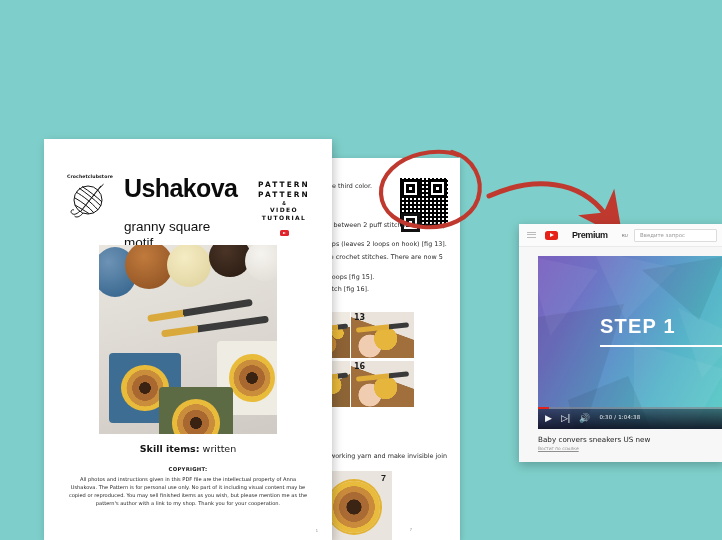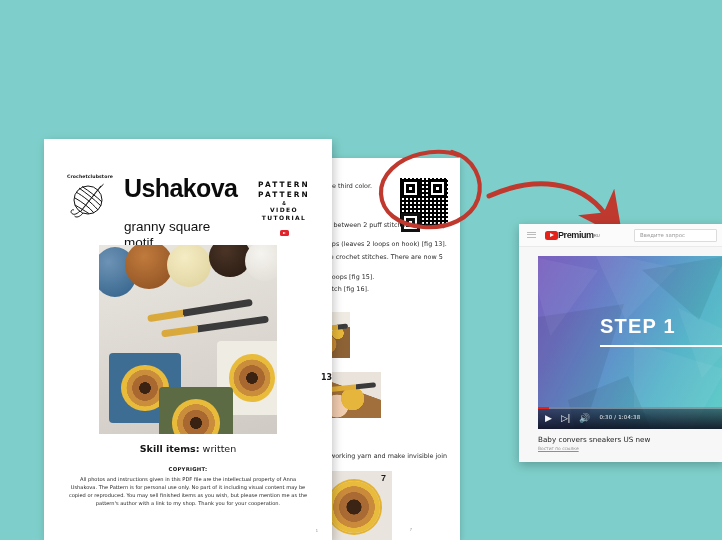--- a/index.html
+++ b/index.html
@@ -101,21 +101,21 @@
   .qr-bl {
     position: absolute;
     left: 187px; top: 55px;
     width: 13px; height: 13px;
     border: 3px solid #111;
     background: #fff;
     box-shadow: inset 0 0 0 2px #fff, inset 0 0 0 5px #111;
   }
 
   
-  .fig-row { position: absolute; display: flex; gap: 14px; flex-direction: column; }
+  .fig-row { position: absolute; display: flex; gap: 1px; }
   .fig {
     position: relative;
     background: #e7e2da;
     overflow: hidden;
   }
   .fig .num {
     position: absolute;
     left: 3px; top: 1px;
     font-size: 8px;
     font-weight: 700;
@@ -354,21 +354,21 @@
   }
   .burger {
     width: 9px; height: 7px;
     background:
       linear-gradient(#9a9a9a,#9a9a9a) 0 0/9px 1.4px no-repeat,
       linear-gradient(#9a9a9a,#9a9a9a) 0 2.8px/9px 1.4px no-repeat,
       linear-gradient(#9a9a9a,#9a9a9a) 0 5.6px/9px 1.4px no-repeat;
     opacity:.65;
     margin-right: 9px;
   }
-  .yt-logo { display: flex; align-items: center; gap: 0; }
+  .yt-logo { display: flex; align-items: center; gap: 14px; }
   .yt-play {
     width: 13px; height: 9px;
     background: #e62117;
     border-radius: 2.5px;
     position: relative;
   }
   .yt-play::after {
     content:"";
     position:absolute; left:5px; top:2.3px;
     border-left: 4.2px solid #fff;
@@ -513,20 +513,31 @@
         <div class="yarn-a"></div>
           <div class="hook"></div>
       </div>
       <div class="fig" style="width:63px;height:46px;">
         <div class="yarn-b"></div>
           <div class="hook"></div>
         <span class="num">13</span>
       </div>
     </div>
 
+    <div class="fig-row" style="left:104px; top:203px;">
+      <div class="fig" style="width:32px;height:46px;">
+        <div class="yarn-c"></div>
+          <div class="hook"></div>
+      </div>
+      <div class="fig" style="width:63px;height:46px;">
+        <div class="yarn-b"></div>
+          <div class="hook"></div>
+        <span class="num">16</span>
+      </div>
+    </div>
 
     <div class="mid-body" style="top:294px;">
       <p class="tight">e working yarn and make invisible join</p>
     </div>
 
     <div class="fig17">
       <div class="sunflower"></div>
       <span class="num">7</span>
     </div>
     <div class="pageno" style="right:48px;bottom:8px;">7</div>

